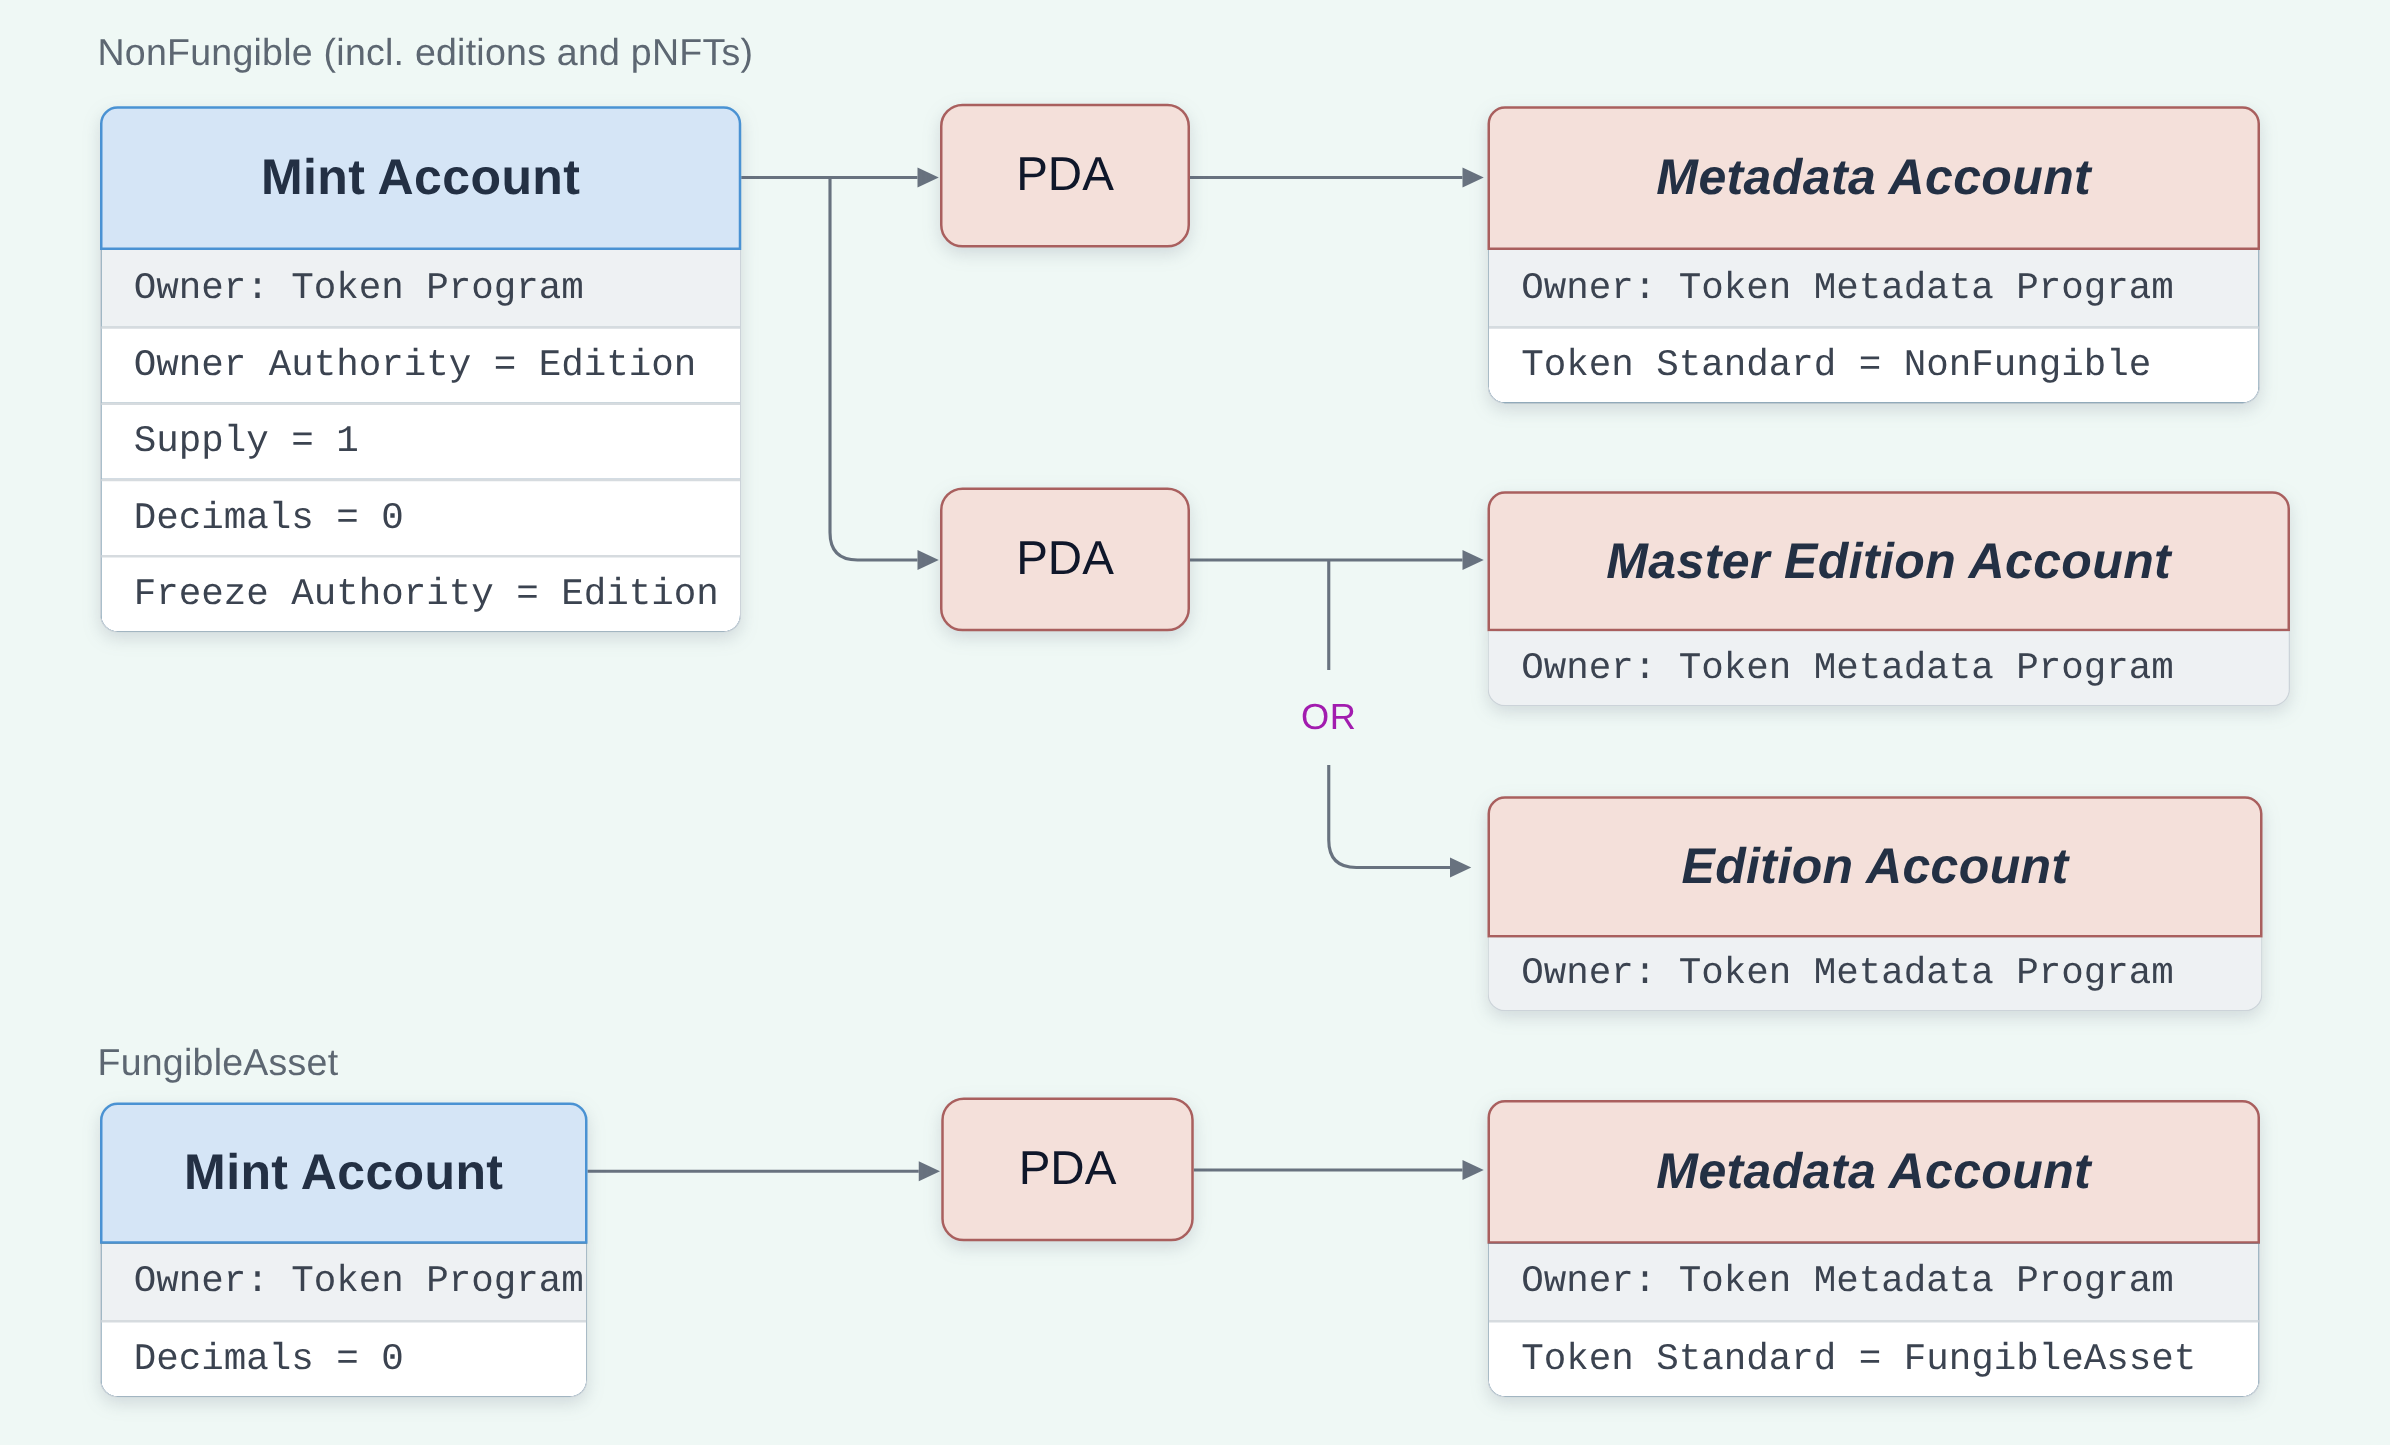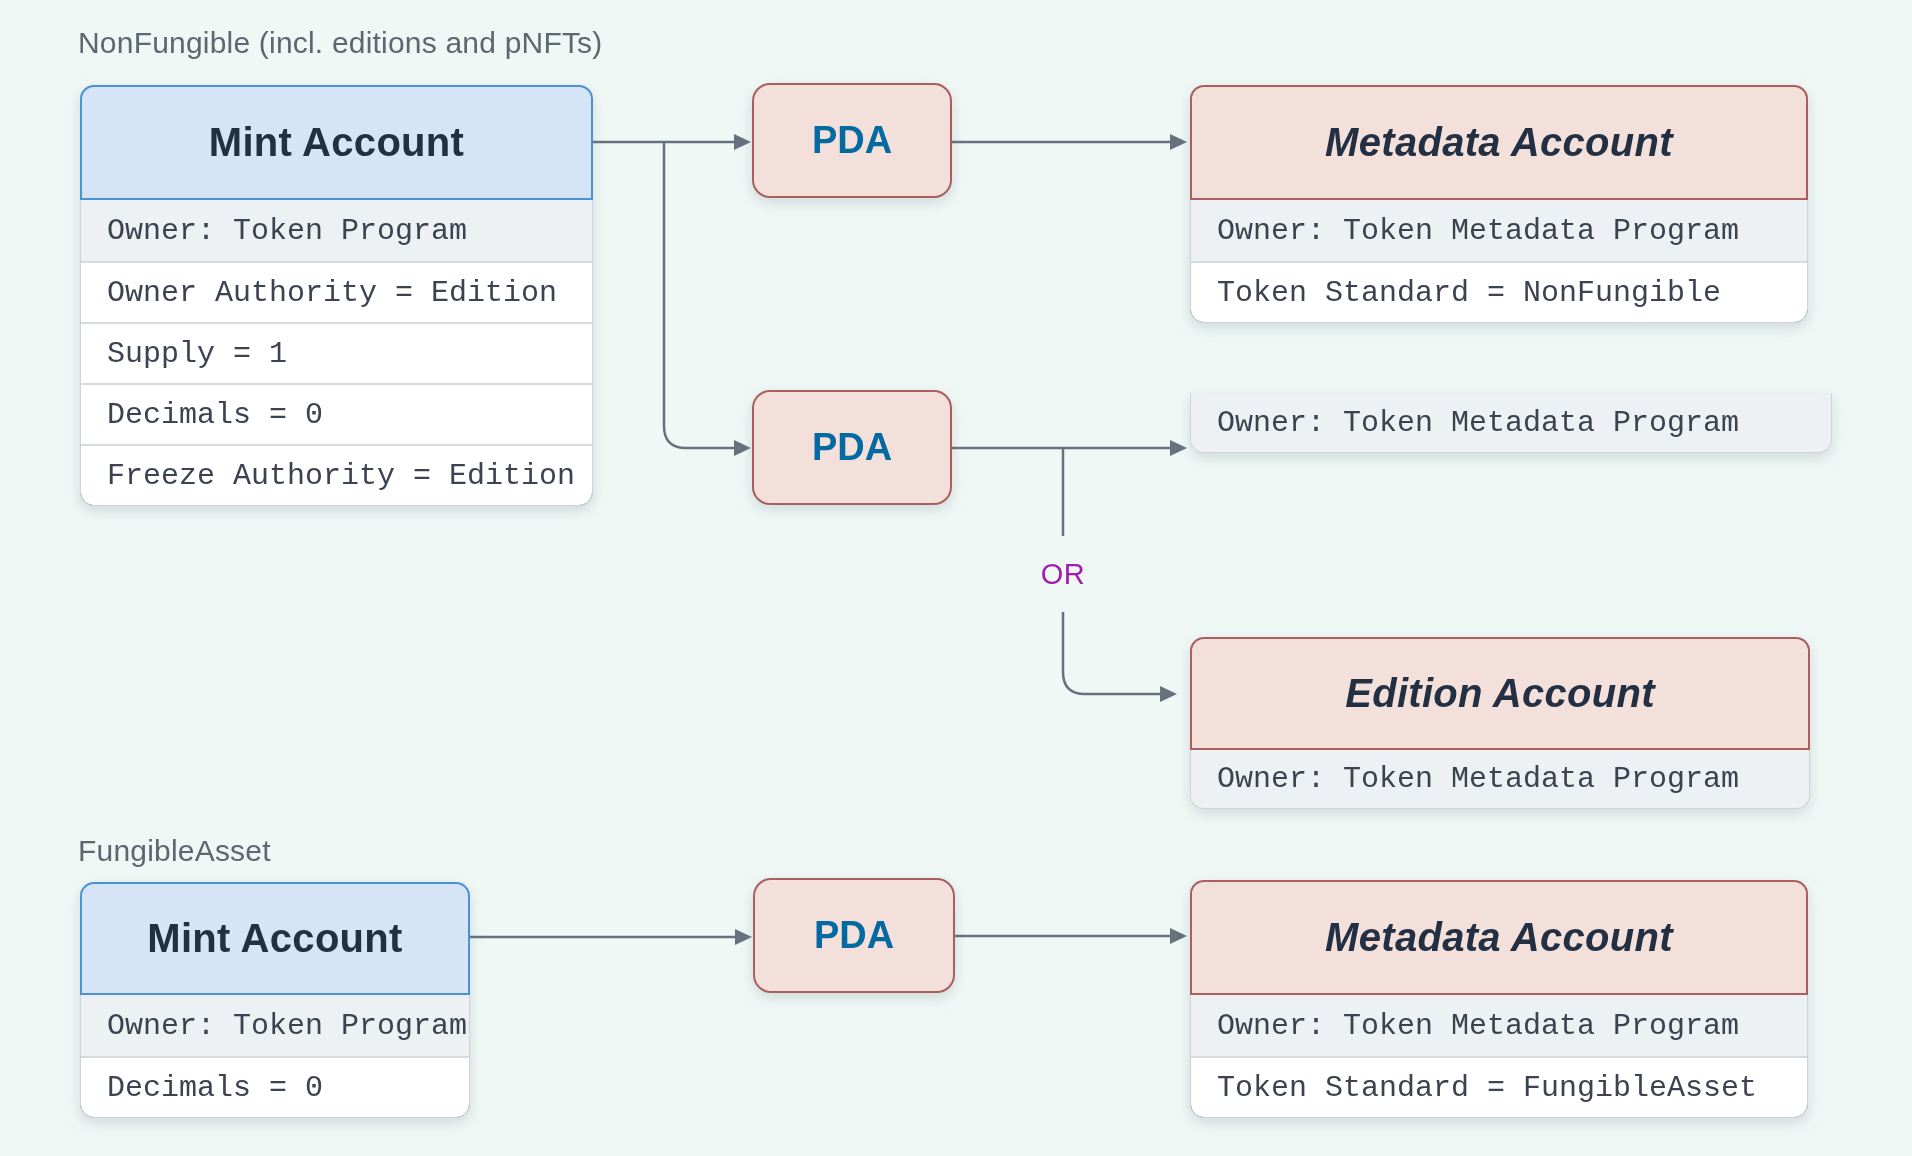--- a/index.html
+++ b/index.html
@@ -65,21 +65,21 @@
   }
   .row:first-child{border-top:none;background:var(--row-shaded);}
 
   
   .pda{
     position:absolute;
     display:flex;align-items:center;justify-content:center;
     background:var(--red-fill);
     border:2.5px solid var(--red-border);
     border-radius:18px;
-    font-size:38px;font-weight:700;color:#0369a1;
+    font-size:38px;font-weight:400;color:#0f172a;
     filter:drop-shadow(0 5px 7px rgba(71,85,105,0.18));
   }
 
   .or-label{
     position:absolute;
     width:90px;text-align:center;
     font-size:29px;color:#a21caf;
     letter-spacing:0.5px;
   }
 </style>
@@ -137,20 +137,23 @@
     </div>
     <div class="rows">
       <div class="row">Owner: Token Metadata Program</div>
       <div class="row">Token Standard = NonFungible</div>
     </div>
   </div>
 
   <div class="pda" style="left:752px;top:390px;width:200px;height:115px">PDA</div>
 
   <div class="acct" style="left:1190px;top:393px;width:642px">
+    <div class="hdr red" style="height:112px">
+      <span class="hdr-title">Master Edition Account</span>
+    </div>
     <div class="rows">
       <div class="row" style="height:59px">Owner: Token Metadata Program</div>
     </div>
   </div>
 
   <div class="or-label" style="left:1018px;top:558px">OR</div>
 
   <div class="acct" style="left:1190px;top:637px;width:620px">
     <div class="hdr red" style="height:113px">
       <span class="hdr-title">Edition Account</span>

